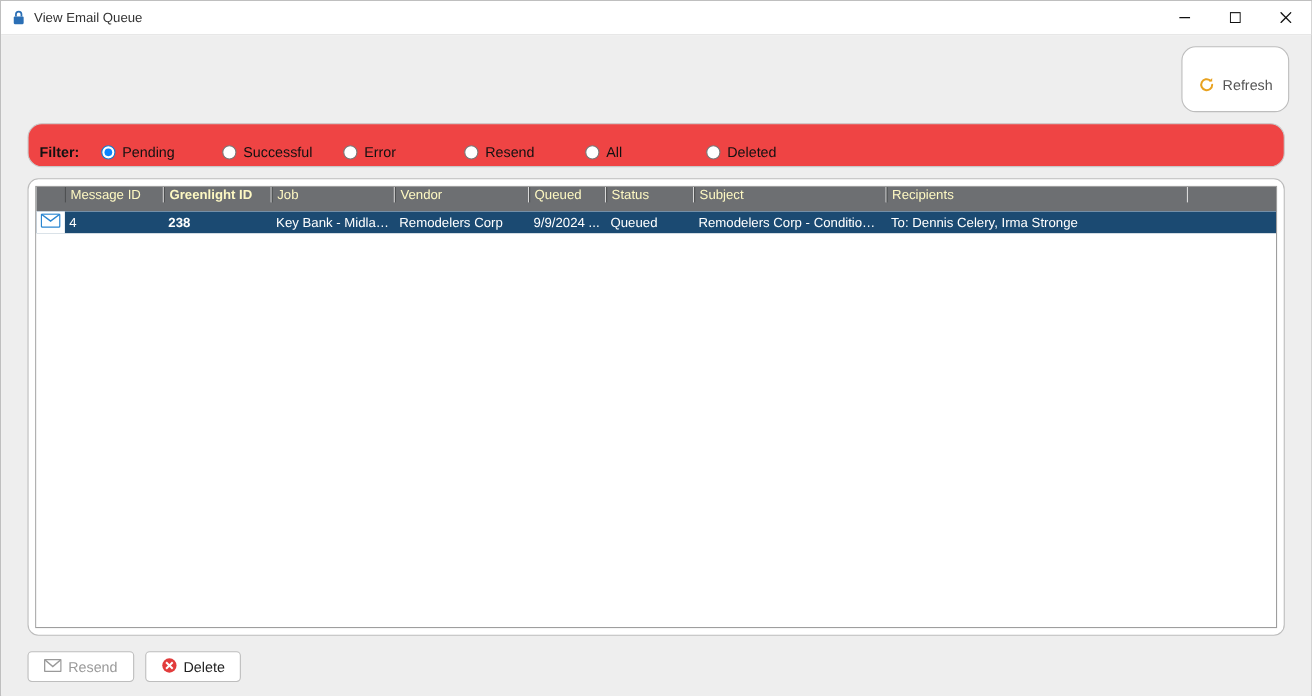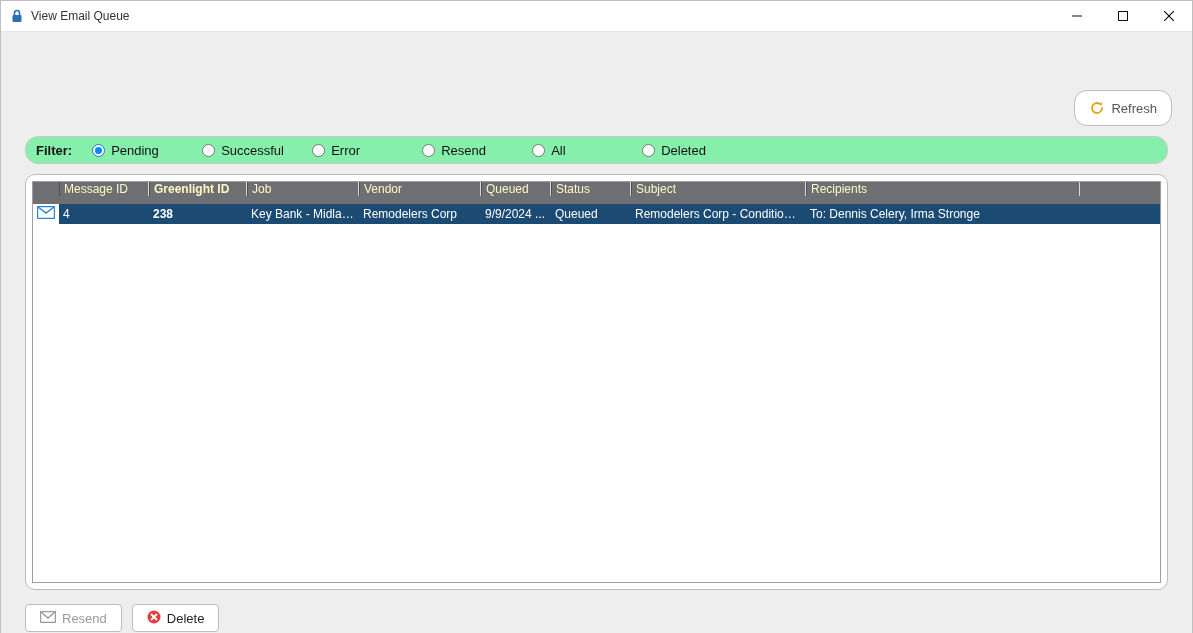--- a/index.html
+++ b/index.html
@@ -62,43 +62,42 @@
     display: flex;
     justify-content: flex-end;
     padding: 10px 20px 4px 20px;
   }
   .btn {
     height: 26px;
     border: 1px solid #bdbdbd;
     background: #ffffff;
     border-radius: 4px;
     display: inline-flex;
-    align-items: center;
-    padding: 4px 14px;
+    align-items: flex-end;
+    padding: 16px 14px;
     gap: 6px;
     color: #555;
     font-size: 13px;
     cursor: default;
-    margin-top: 48px;
   }
   .btn.rounded-pill {
     border-radius: 13px;
   }
   .btn .icon { display: inline-flex; }
 
   
   .filter-bar {
     margin: 6px 24px 10px 24px;
-    background: #86efac;
+    background: #ef4444;
     border: 1px solid #c9c9c9;
     border-radius: 13px;
     height: 26px;
     display: flex;
     align-items: center;
-    padding: 0 6px 0 10px;
+    padding: 12px 6px 0 10px;
   }
   .filter-label {
     font-weight: bold;
     font-size: 13px;
     margin-right: 20px;
     color: #111;
   }
   .radio-group {
     display: flex;
     gap: 0;

